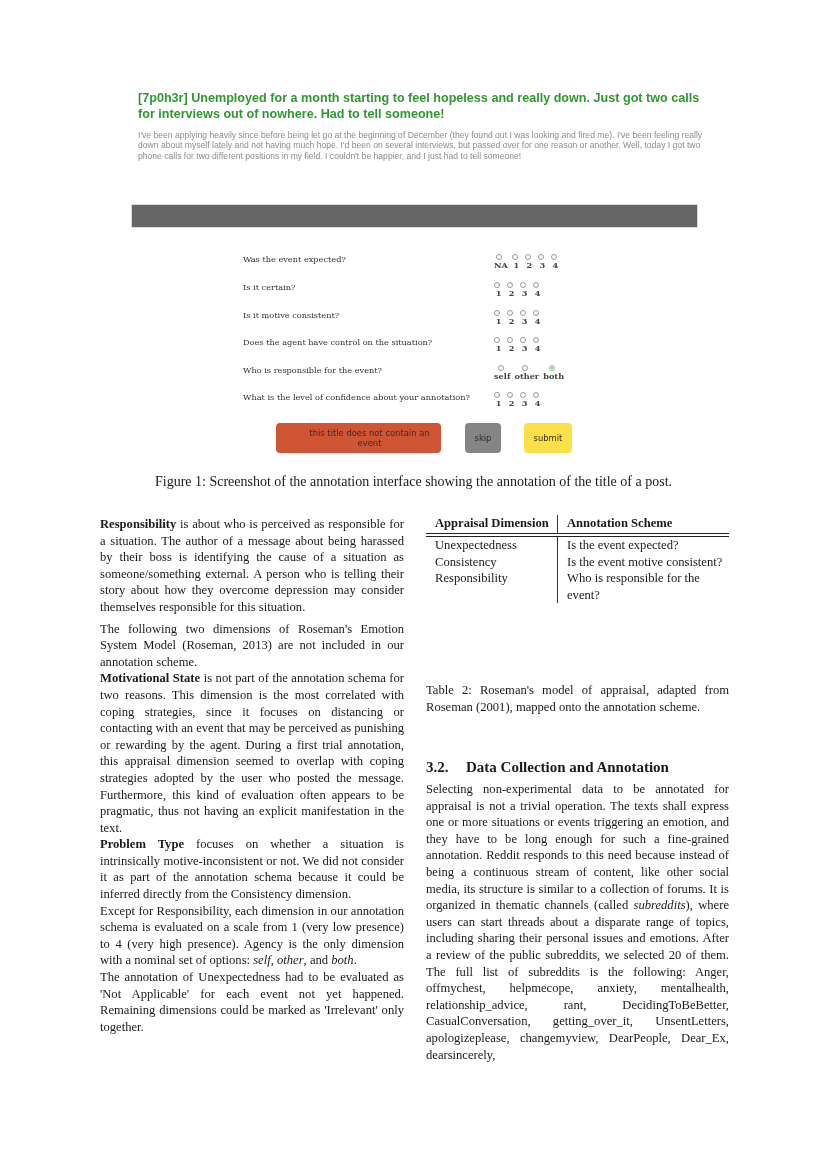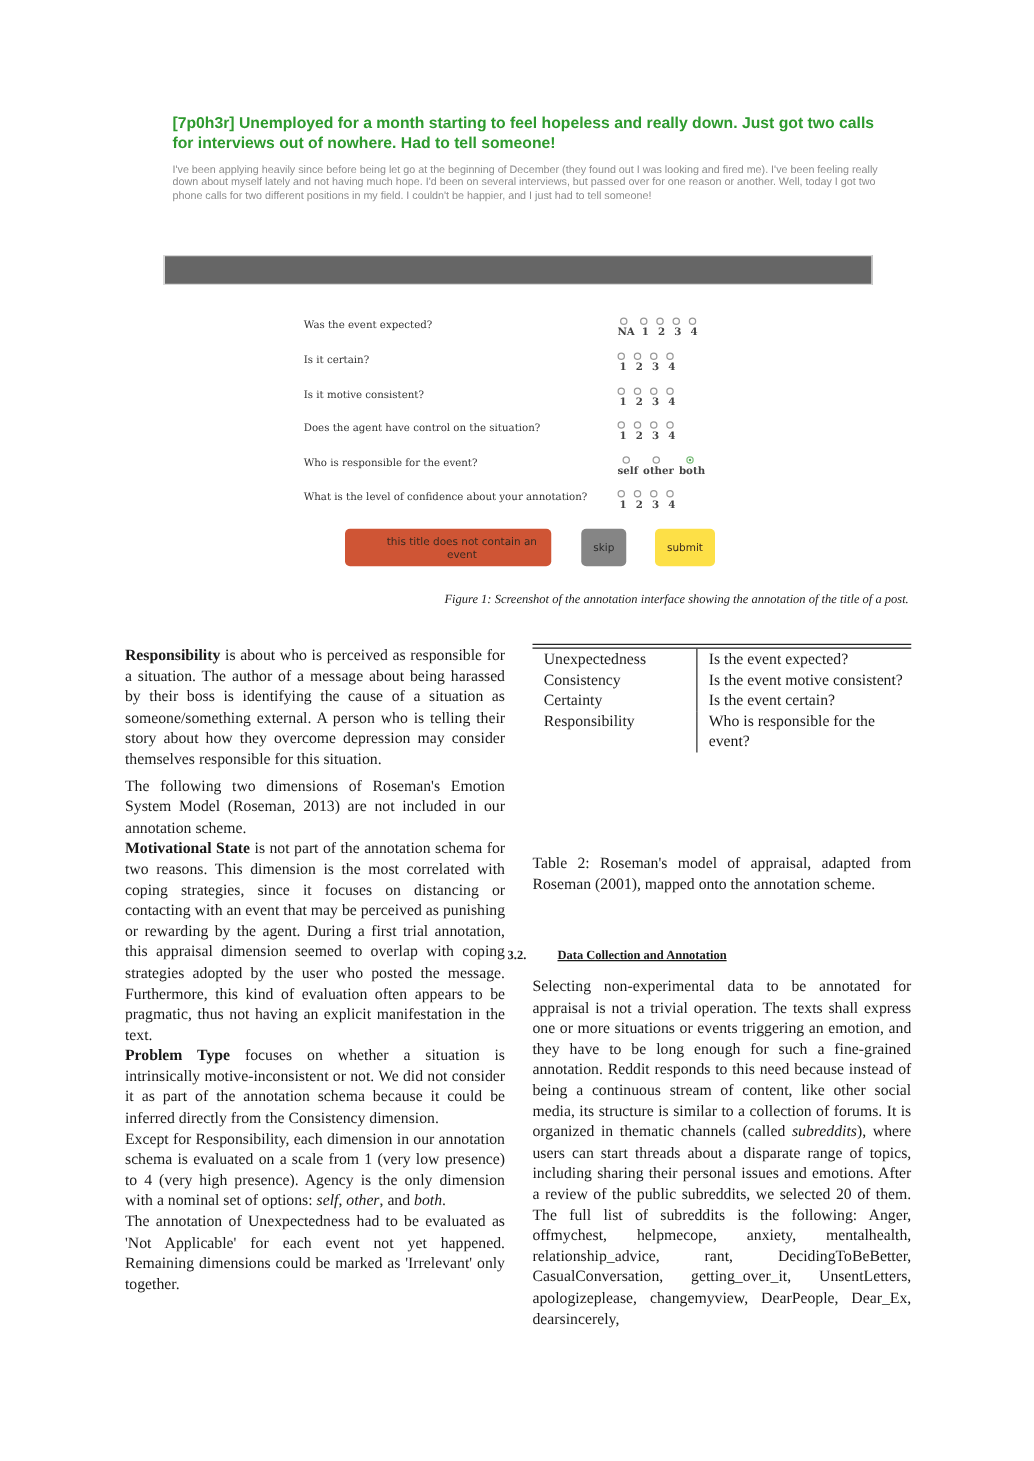--- a/index.html
+++ b/index.html
@@ -18,41 +18,41 @@
   .radio { display: inline-block; width: 6px; height: 6px; border: 1px solid #999; border-radius: 50%; margin-right: 3px; box-sizing: border-box; position: relative; }
   .radio.checked { border-color: #7fbf7f; }
   .radio.checked::after { content: ""; position: absolute; left: 1px; top: 1px; width: 2px; height: 2px; border-radius: 50%; background: #5aa85a; }
   .opt-label { font-weight: bold; color: #444; }
 
   .btn { position: absolute; top: 423px; height: 30px; border-radius: 4px; font-family: "DejaVu Sans", sans-serif; font-size: 8.4px; display: flex; align-items: center; justify-content: center; color: #3a2a20; }
   .btn-noevent { left: 276px; width: 165px; background: #cf5535; }
   .btn-skip { left: 465px; width: 36px; background: #858585; color: #2a2a2a; }
   .btn-submit { left: 524px; width: 48px; background: #fde047; }
 
-  .fig-caption { left: 100px; top: 474px; width: 627px; text-align: right; font-size: 10px; font-style: italic; }
+  .fig-caption { left: 100px; top: 474px; width: 627px; text-align: center; font-size: 14px; }
 
   
   .col { font-size: 12.6px; line-height: 16.6px; text-align: justify; }
   .col p { margin: 0; }
   .left-col { left: 100px; top: 516px; width: 304px; }
   .right-col { left: 426px; width: 303px; }
   .gap { height: 5px; }
   b { font-weight: bold; }
 
   
   .tbl { left: 426px; top: 515px; width: 303px; font-size: 12.6px; line-height: 16.6px; }
   .tbl-head { display: flex; font-weight: bold; height: 18px; }
   .tbl-rule { border-top: 1px solid #222; border-bottom: 1px solid #222; height: 2px; }
   .tbl-row { display: flex; }
   .tbl-c1 { width: 131px; padding-left: 9px; box-sizing: border-box; }
   .tbl-c2 { width: 172px; padding-left: 9px; border-left: 1px solid #333; box-sizing: border-box; }
   .tbl-head .tbl-c1 { padding-left: 9px; }
 
   .tbl-caption { left: 426px; top: 682px; width: 303px; font-size: 12.6px; line-height: 16.6px; text-align: justify; }
-  .sec-head { left: 406px; top: 759px; font-weight: bold; font-size: 10px; text-decoration: underline; }
+  .sec-head { left: 426px; top: 759px; font-weight: bold; font-size: 15px; }
   .sec-num { display: inline-block; width: 40px; }
 </style>
 </head>
 <body>
 
 <div class="abs post-title">[7p0h3r] Unemployed for a month starting to feel hopeless and really down. Just got two calls for interviews out of nowhere. Had to tell someone!</div>
 <div class="abs post-body">I've been applying heavily since before being let go at the beginning of December (they found out I was looking and fired me). I've been feeling really down about myself lately and not having much hope. I'd been on several interviews, but passed over for one reason or another. Well, today I got two phone calls for two different positions in my field. I couldn't be happier, and I just had to tell someone!</div>
 <div class="abs grey-bar"></div>
 
 <div id="questions">
@@ -194,35 +194,35 @@
   <p><b>Responsibility</b><span> is about who is perceived as responsible for a situation. The author of a message about being harassed by their boss is identifying the cause of a situation as someone/something external. A person who is telling their story about how they overcome depression may consider themselves responsible for this situation.</span></p>
   <div class="gap"></div>
   <p>The following two dimensions of Roseman's Emotion System Model (Roseman, 2013) are not included in our annotation scheme.</p>
   <p><b>Motivational State</b><span> is not part of the annotation schema for two reasons. This dimension is the most correlated with coping strategies, since it focuses on distancing or contacting with an event that may be perceived as punishing or rewarding by the agent. During a first trial annotation, this appraisal dimension seemed to overlap with coping strategies adopted by the user who posted the message. Furthermore, this kind of evaluation often appears to be pragmatic, thus not having an explicit manifestation in the text.</span></p>
   <p><b>Problem Type</b><span> focuses on whether a situation is intrinsically motive-inconsistent or not. We did not consider it as part of the annotation schema because it could be inferred directly from the Consistency dimension.</span></p>
   <p><span>Except for Responsibility, each dimension in our annotation schema is evaluated on a scale from 1 (very low presence) to 4 (very high presence). Agency is the only dimension with a nominal set of options: </span><i>self</i><span>, </span><i>other</i><span>, and </span><i>both</i><span>.</span></p>
   <p>The annotation of Unexpectedness had to be evaluated as 'Not Applicable' for each event not yet happened. Remaining dimensions could be marked as 'Irrelevant' only together.</p>
 </div>
 
 <div class="abs tbl">
+  <div class="tbl-head">
+    <div class="tbl-c1">Appraisal Dimension</div>
+    <div class="tbl-c2">Annotation Scheme</div>
+  </div>
   <div class="tbl-rule"></div>
   <div id="tbl-body">
       <div class="tbl-row">
         <div class="tbl-c1">Unexpectedness</div>
         <div class="tbl-c2">Is the event expected?</div>
       </div>
       <div class="tbl-row">
         <div class="tbl-c1">Consistency</div>
         <div class="tbl-c2">Is the event motive consistent?</div>
       </div>
       <div class="tbl-row">
-        <div class="tbl-c1">Certainty</div>
-        <div class="tbl-c2">Is the event certain?</div>
-      </div>
-      <div class="tbl-row">
         <div class="tbl-c1">Responsibility</div>
         <div class="tbl-c2">Who is responsible for the event?</div>
       </div>
     </div>
 </div>
 <div class="abs tbl-caption">Table 2: Roseman's model of appraisal, adapted from Roseman (2001), mapped onto the annotation scheme.</div>
 
 <div class="abs sec-head"><span class="sec-num">3.2.</span><span>Data Collection and Annotation</span></div>
 <div class="abs col right-col" style="top: 781px;">
   <p><span>Selecting non-experimental data to be annotated for appraisal is not a trivial operation. The texts shall express one or more situations or events triggering an emotion, and they have to be long enough for such a fine-grained annotation. Reddit responds to this need because instead of being a continuous stream of content, like other social media, its structure is similar to a collection of forums. It is organized in thematic channels (called </span><i>subreddits</i><span>), where users can start threads about a disparate range of topics, including sharing their personal issues and emotions. After a review of the public subreddits, we selected 20 of them. The full list of subreddits is the following: Anger, offmychest, helpmecope, anxiety, mentalhealth, relationship_advice, rant, DecidingToBeBetter, CasualConversation, getting_over_it, UnsentLetters, apologizeplease, changemyview, DearPeople, Dear_Ex, dearsincerely,</span></p>

